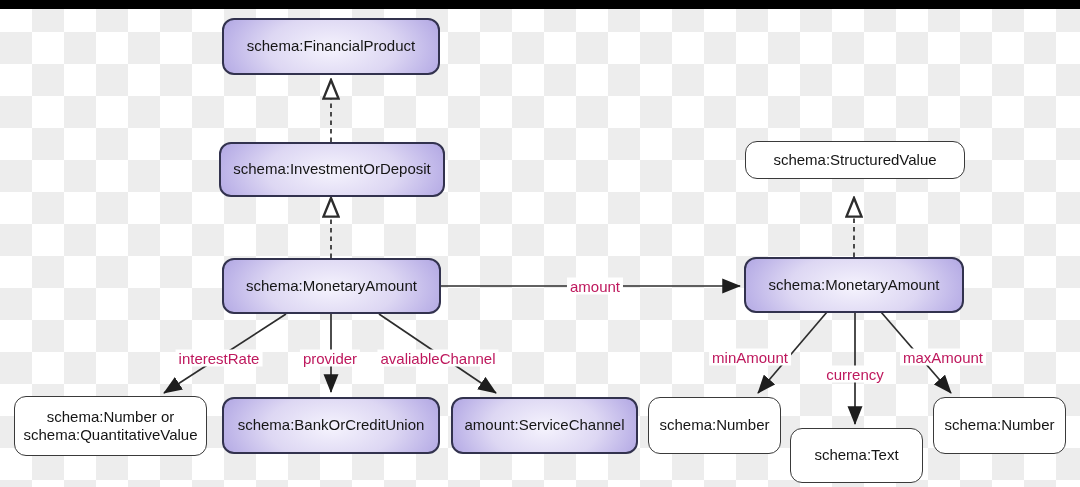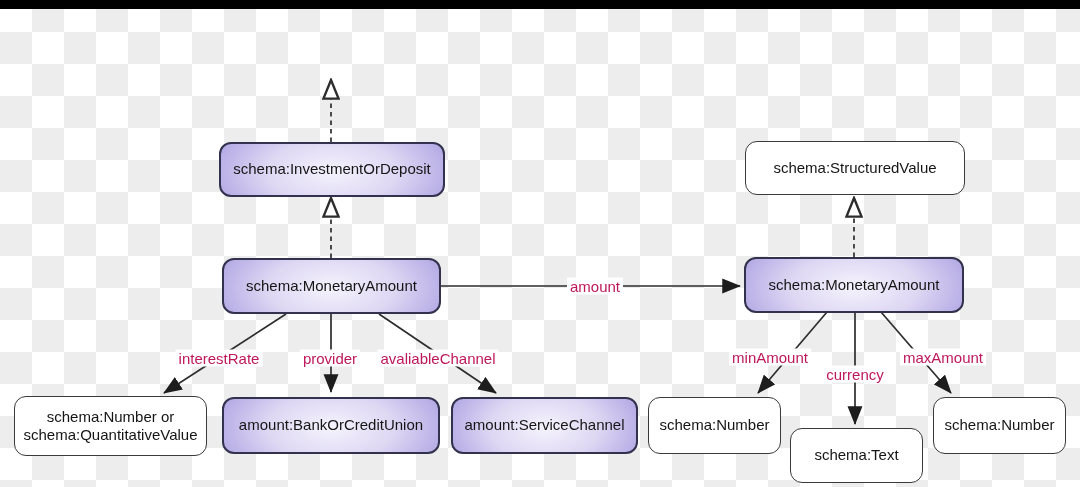--- a/index.html
+++ b/index.html
@@ -59,41 +59,44 @@
     <line class="edge" x1="379" y1="314" x2="496" y2="393" marker-end="url(#arrowFilled)"></line>
     <line class="edge" x1="827" y1="312" x2="758" y2="393" marker-end="url(#arrowFilled)"></line>
     <line class="edge" x1="855" y1="312" x2="855" y2="424" marker-end="url(#arrowFilled)"></line>
     <line class="edge" x1="881" y1="312" x2="951" y2="393" marker-end="url(#arrowFilled)"></line>
   </svg>
 
   <div class="edge-label" style="left:595px; top:286px;">amount</div>
   <div class="edge-label" style="left:219px; top:358px;">interestRate</div>
   <div class="edge-label" style="left:330px; top:358px;">provider</div>
   <div class="edge-label" style="left:438px; top:358px;">avaliableChannel</div>
-  <div class="edge-label" style="left:770px; top:357px;">minAmount</div>
+  <div class="edge-label" style="left:750px; top:357px;">minAmount</div>
   <div class="edge-label" style="left:855px; top:374px;">currency</div>
   <div class="edge-label" style="left:943px; top:357px;">maxAmount</div>
 
+  <div class="node class" style="left:222px; top:18px; width:218px; height:57px;">
+    <span>schema:FinancialProduct</span>
+  </div>
   <div class="node class" style="left:219px; top:142px; width:226px; height:55px;">
     <span>schema:InvestmentOrDeposit</span>
   </div>
   <div class="node class" style="left:222px; top:258px; width:219px; height:56px;">
     <span>schema:MonetaryAmount</span>
   </div>
-  <div class="node datatype" style="left:745px; top:141px; width:220px; height:54px;">
+  <div class="node datatype" style="left:745px; top:141px; width:220px; height:38px;">
     <span>schema:StructuredValue</span>
   </div>
   <div class="node class" style="left:744px; top:257px; width:220px; height:56px;">
     <span>schema:MonetaryAmount</span>
   </div>
   <div class="node datatype" style="left:14px; top:396px; width:193px; height:60px;justify-content:center;">
     <span>schema:Number or schema:QuantitativeValue</span>
   </div>
   <div class="node class" style="left:222px; top:397px; width:218px; height:57px;">
-    <span>amount:BankOrCreditUnion</span>
+    <span>schema:BankOrCreditUnion</span>
   </div>
   <div class="node class" style="left:451px; top:397px; width:187px; height:57px;">
     <span>amount:ServiceChannel</span>
   </div>
   <div class="node datatype" style="left:648px; top:397px; width:133px; height:57px;">
     <span>schema:Number</span>
   </div>
   <div class="node datatype" style="left:790px; top:428px; width:133px; height:55px;">
     <span>schema:Text</span>
   </div>

